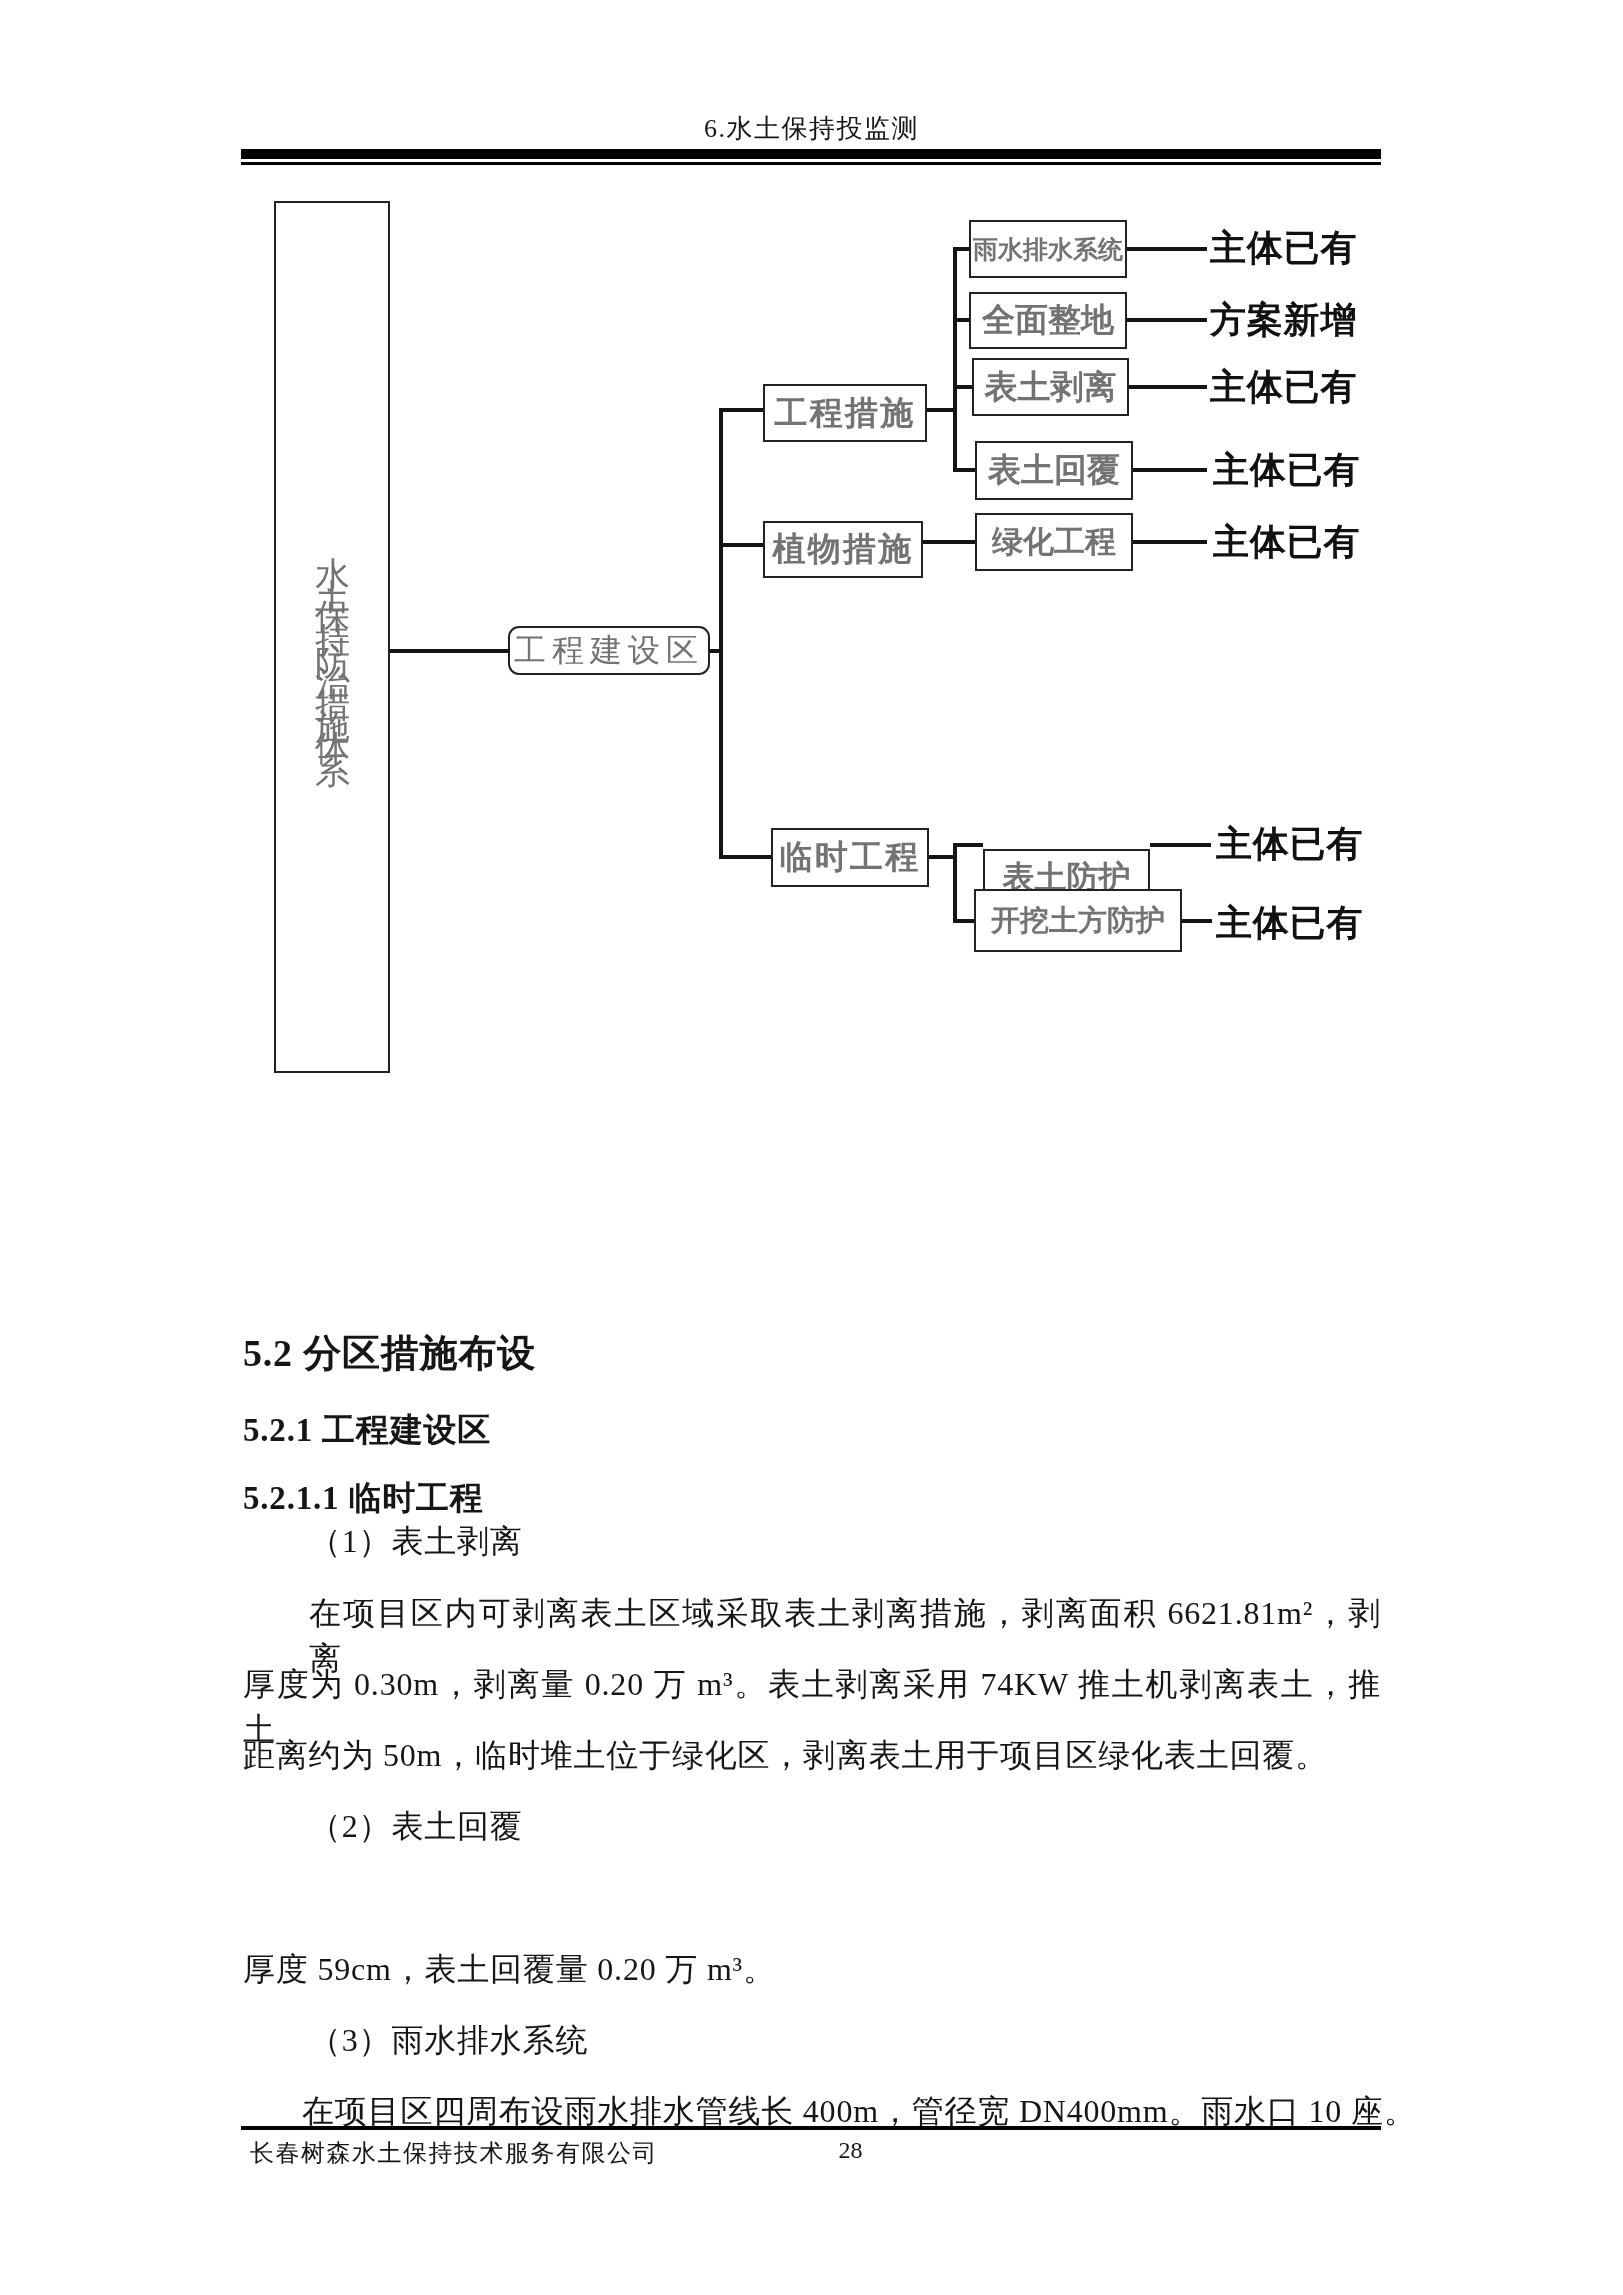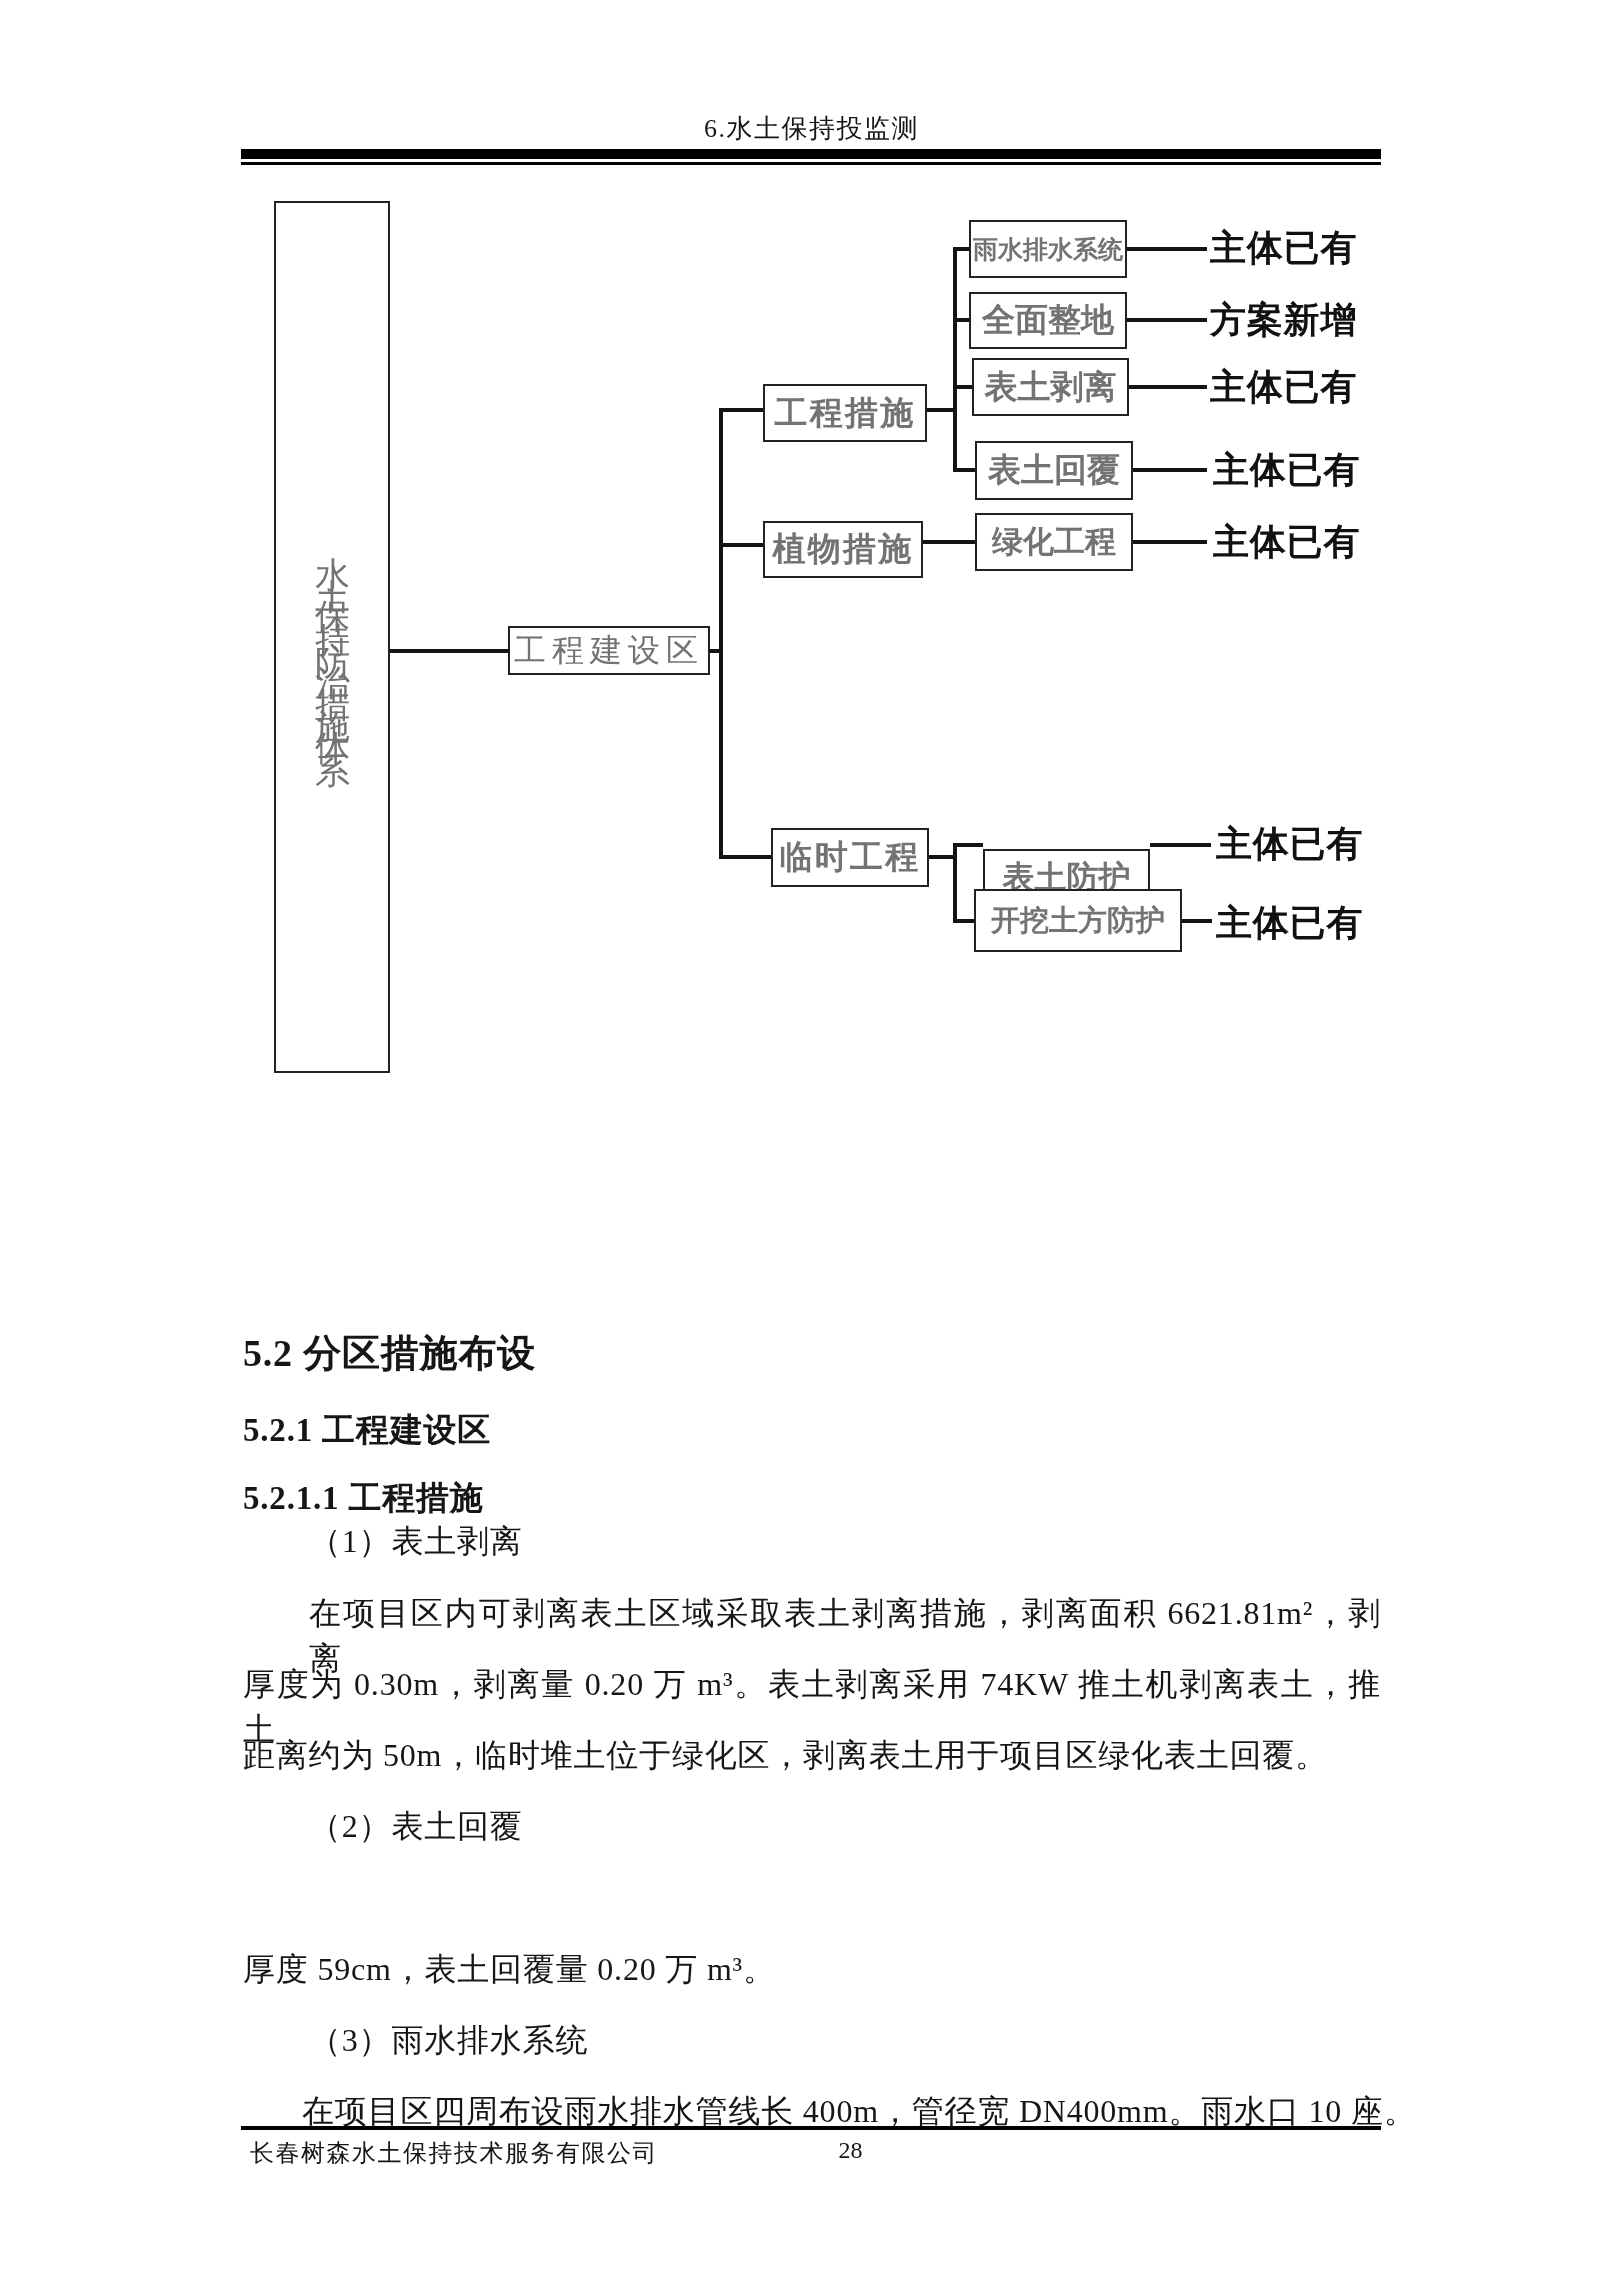--- a/index.html
+++ b/index.html
@@ -74,21 +74,21 @@
   <div class="header-title">6.水土保持投监测</div>
   <div class="rule" style="left:241px;top:149px;width:1140px;height:9.9px;"></div>
   <div class="rule" style="left:241px;top:162px;width:1140px;height:3px;"></div>
 
   <div>
 
     <div class="dbox serifbox" style="left:274px;top:201px;width:116px;height:872px;font-size:35px;">
       <span class="vtext">水土保持防治措施体系</span>
     </div>
 
-    <div class="dbox serifbox" style="left:508px;top:626px;width:202px;height:49px;font-size:32px;letter-spacing:6px;">
+    <div class="dbox serifbox" style="left:508px;top:626px;width:202px;height:49px;font-size:32px;letter-spacing:6px;border-radius:11px;">
       <span>工程建设区</span>
     </div>
 
     <div class="dbox" style="left:763px;top:384px;width:164px;height:58px;font-size:33px;letter-spacing:2.3px;">
       <span>工程措施</span>
     </div>
     <div class="dbox" style="left:763px;top:521px;width:160px;height:57px;font-size:33px;letter-spacing:2.3px;">
       <span>植物措施</span>
     </div>
     <div class="dbox" style="left:771px;top:828px;width:158px;height:59px;font-size:33px;letter-spacing:2.3px;">
@@ -154,21 +154,21 @@
     <div class="vline" style="left:953px;top:843px;width:3.8px;height:79px;"></div>
     <div class="hline" style="left:953px;top:843px;width:29.6px;height:3.8px;"></div>
     <div class="hline" style="left:953px;top:919px;width:20.5px;height:3.8px;"></div>
     <div class="hline" style="left:1150px;top:843px;width:61px;height:3.8px;"></div>
     <div class="hline" style="left:1182px;top:919px;width:30px;height:3.8px;"></div>
   </div>
 
 
   <div class="heading" style="left:243px;top:1328px;font-size:38px;">5.2 分区措施布设</div>
   <div class="heading" style="left:243px;top:1408px;font-size:33px;">5.2.1 工程建设区</div>
-  <div class="heading" style="left:243px;top:1476px;font-size:33px;">5.2.1.1  工程措施</div>
+  <div class="heading" style="left:243px;top:1476px;font-size:33px;">5.2.1.1  临时工程</div>
 
   <div class="bodyline" style="left:309px;top:1519px;">（1）表土剥离</div>
   <div class="bodyline just" style="left:309px;top:1591px;width:1072px;">在项目区内可剥离表土区域采取表土剥离措施，剥离面积 6621.81m²，剥离</div>
   <div class="bodyline just" style="left:243px;top:1662px;width:1138px;">厚度为 0.30m，剥离量 0.20 万 m³。表土剥离采用 74KW 推土机剥离表土，推土</div>
   <div class="bodyline" style="left:243px;top:1733px;">距离约为 50m，临时堆土位于绿化区，剥离表土用于项目区绿化表土回覆。</div>
   <div class="bodyline" style="left:309px;top:1804px;">（2）表土回覆</div>
   <div class="bodyline" style="left:243px;top:1947px;">厚度 59cm，表土回覆量 0.20 万 m³。</div>
   <div class="bodyline" style="left:309px;top:2018px;">（3）雨水排水系统</div>
   <div class="bodyline" style="left:302px;top:2089px;">在项目区四周布设雨水排水管线长 400m，管径宽 DN400mm。雨水口 10 座。</div>
 

